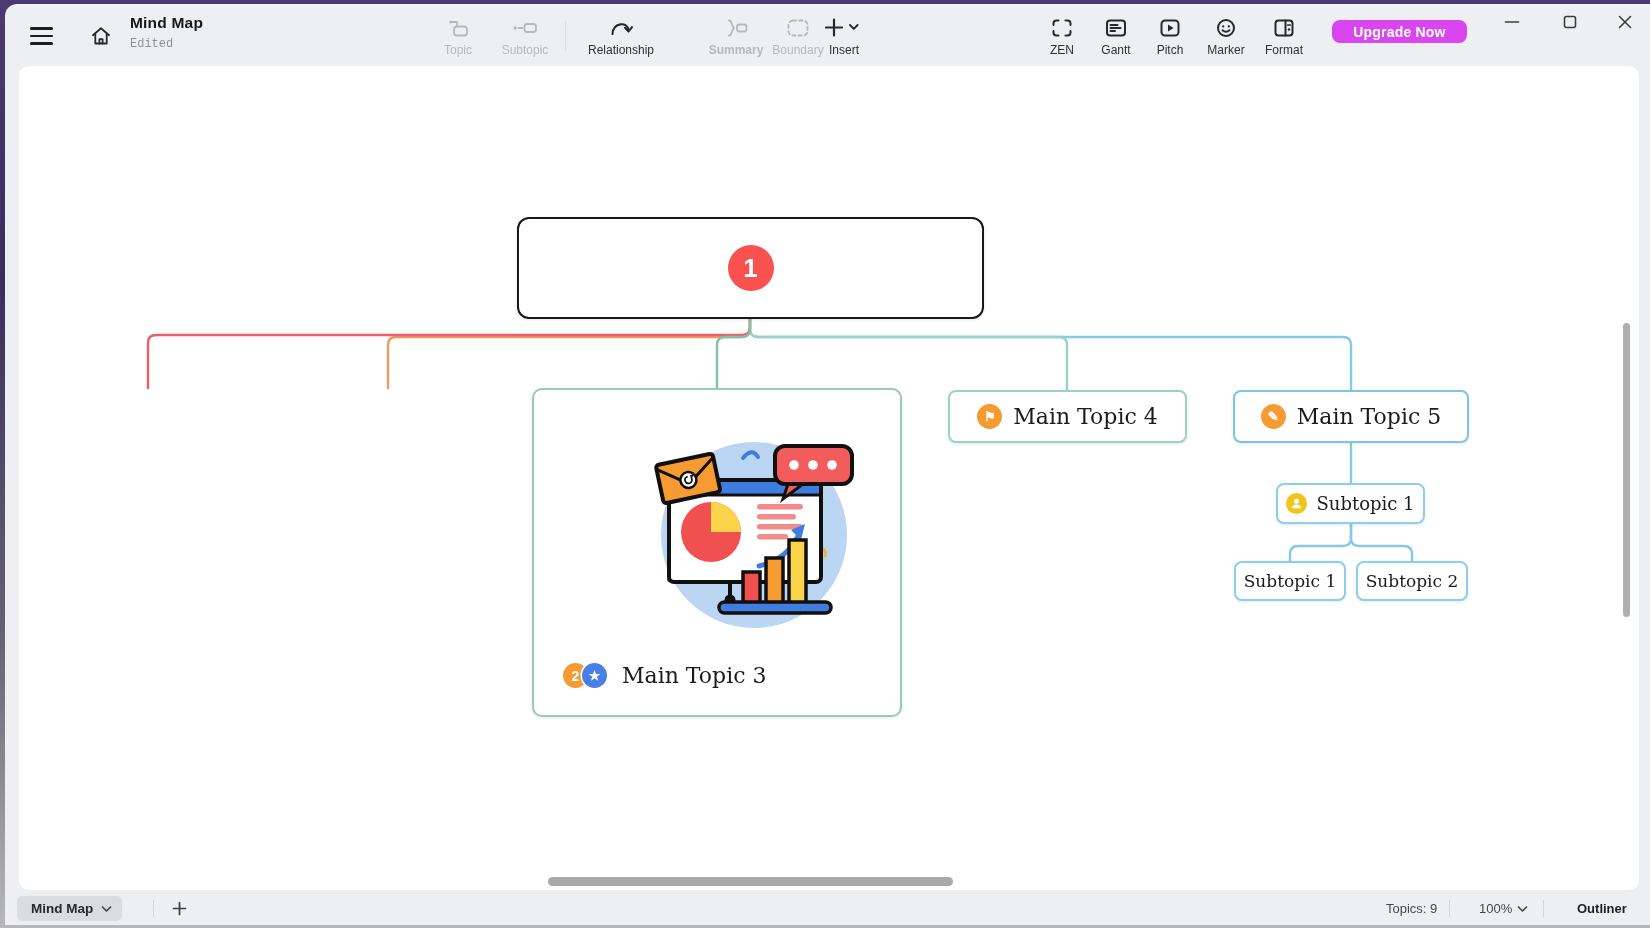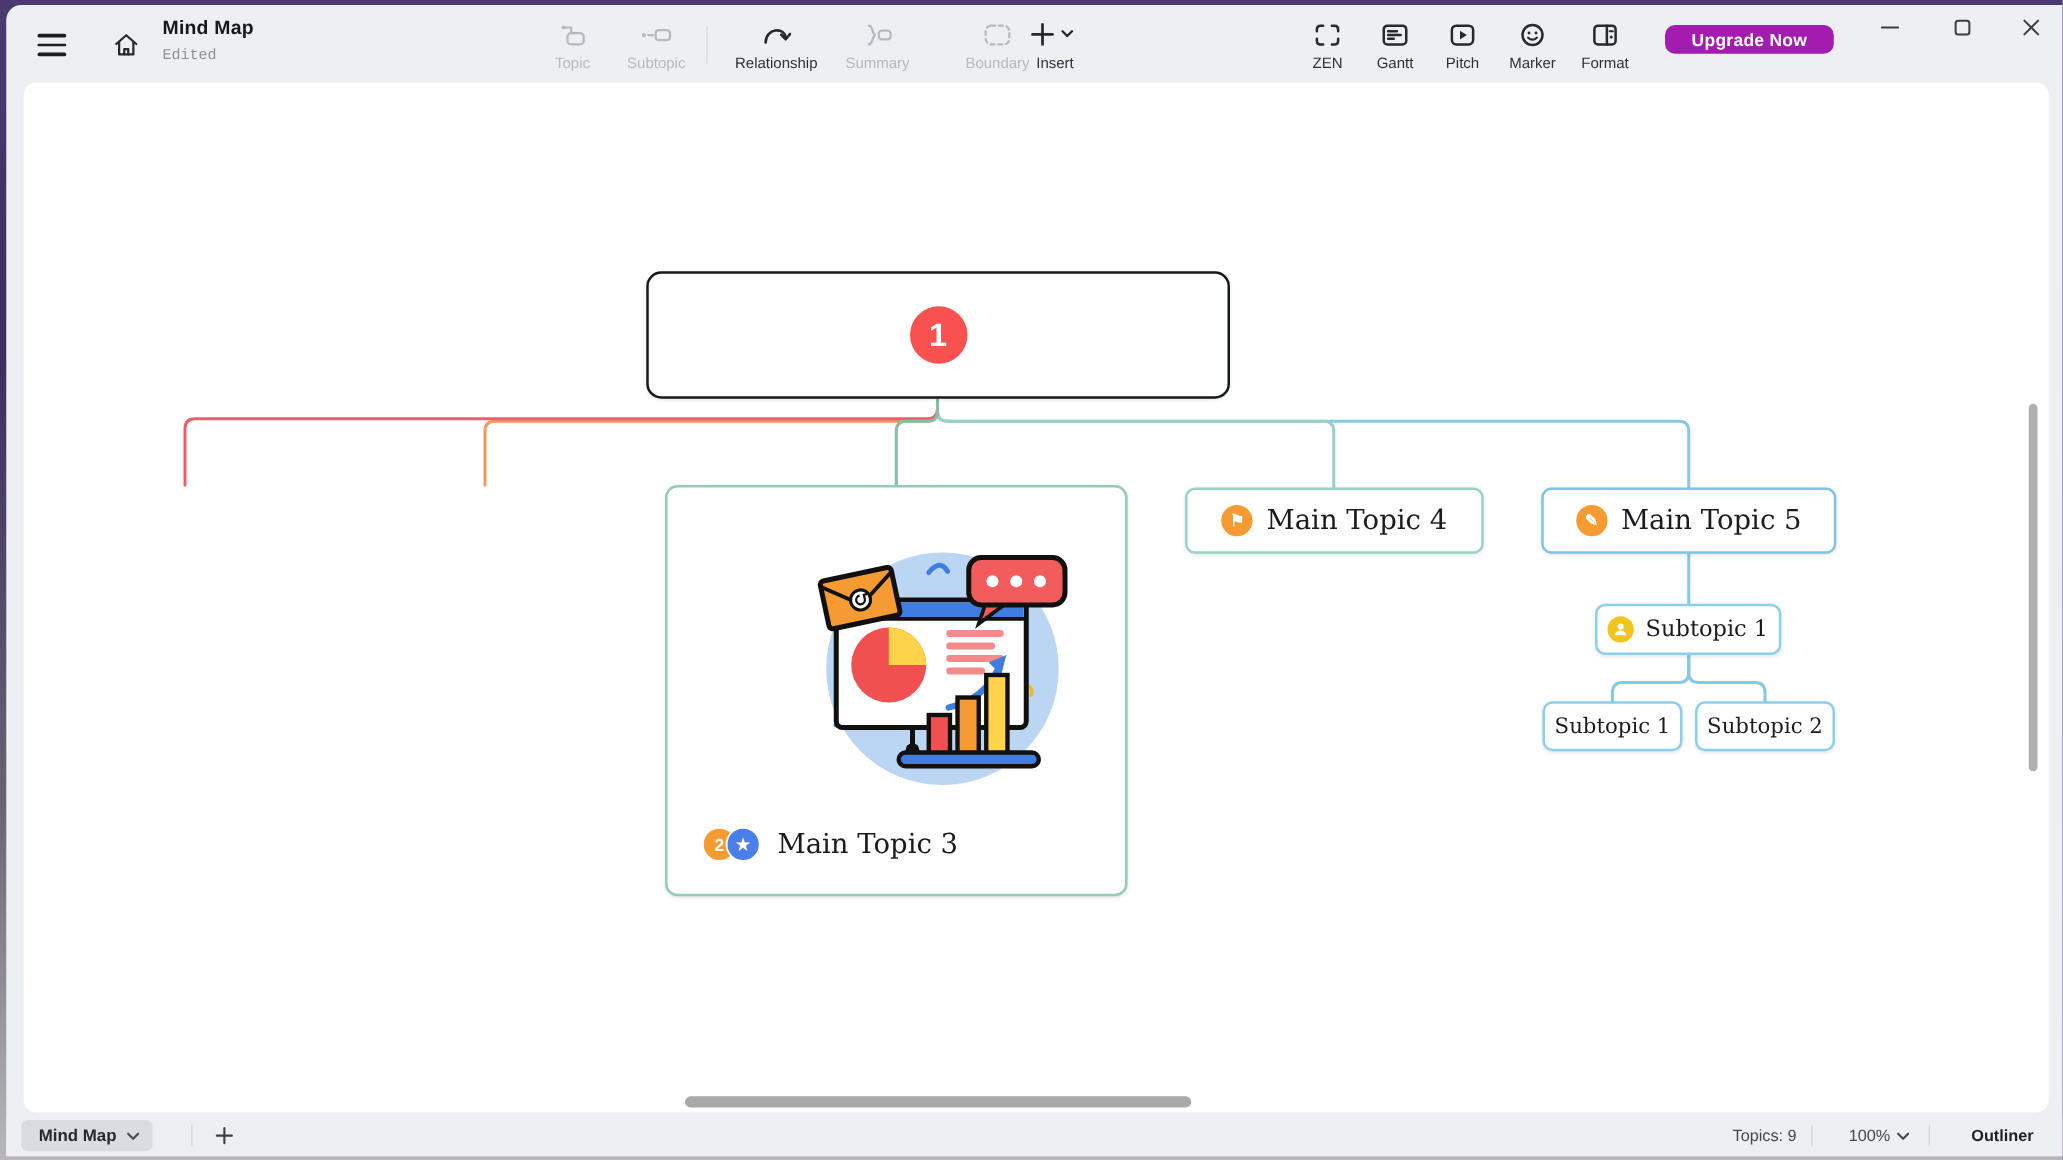--- a/index.html
+++ b/index.html
@@ -24,21 +24,21 @@
     display:flex; flex-direction:column; align-items:center; cursor:pointer;justify-content:center; }
   .tool .ic { height:26px; display:flex; align-items:center; justify-content:center; }
   .tool .lb { font-size:12px; color:#2e3237; margin-top:2px; white-space:nowrap; }
   .tool.disabled .lb { color:#b5bac1; }
   .tool.disabled svg { stroke:#b5bac1 !important; }
   .tool.disabled svg .fillpart { fill:#b5bac1 !important; }
   svg.line { fill:none; stroke:#26292e; stroke-width:1.8; stroke-linecap:round; stroke-linejoin:round; }
   .tb-divider { position:absolute; left:560px; top:17px; width:1px; height:30px; background:#d8dadf; }
 
   .upgrade-btn { position:absolute; left:1327px; top:16px; width:135px; height:23px;
-    background:#a21caf; border-radius:8px; color:#fff; font-size:14px; font-weight:bold;
+    background:#d946ef; border-radius:8px; color:#fff; font-size:14px; font-weight:bold;
     display:flex; align-items:center; justify-content:center; cursor:pointer; letter-spacing:.2px; }
 
   .winctl { position:absolute; top:6px; width:34px; height:24px; display:flex;
     align-items:center; justify-content:center; cursor:pointer; }
 
   
   .canvas { position:absolute; left:14px; top:62px; width:1620px; height:824px;
     background:#ffffff; border-radius:10px; overflow:hidden; }
   .connectors { position:absolute; left:0; top:0; }
 
@@ -142,21 +142,21 @@
     <div class="tool" style="left:616px;">
       <div class="ic">
             <svg class="line" width="26" height="22" viewBox="0 0 26 22" style="stroke-width:2.1;">
         <path d="M4.5 17 C4.5 5.5, 20 4, 20.5 13.5"></path>
         <path d="M17 10.8 L20.6 14.4 L24 10.2"></path>
       </svg>
           </div>
       <div class="lb">Relationship</div>
     </div>
 
-    <div class="tool disabled" style="left:697px;">
+    <div class="tool disabled" style="left:731px;font-weight:bold;">
       <div class="ic">
             <svg class="line" width="26" height="22" viewBox="0 0 26 22">
         <path d="M6 3.5 C9.5 3.5, 8 8.5, 11 11 C8 13.5, 9.5 18.5, 6 18.5"></path>
         <rect x="14" y="7.5" width="9.5" height="7" rx="2.5"></rect>
       </svg>
           </div>
       <div class="lb">Summary</div>
     </div>
 
     <div class="tool disabled" style="left:793px;">

